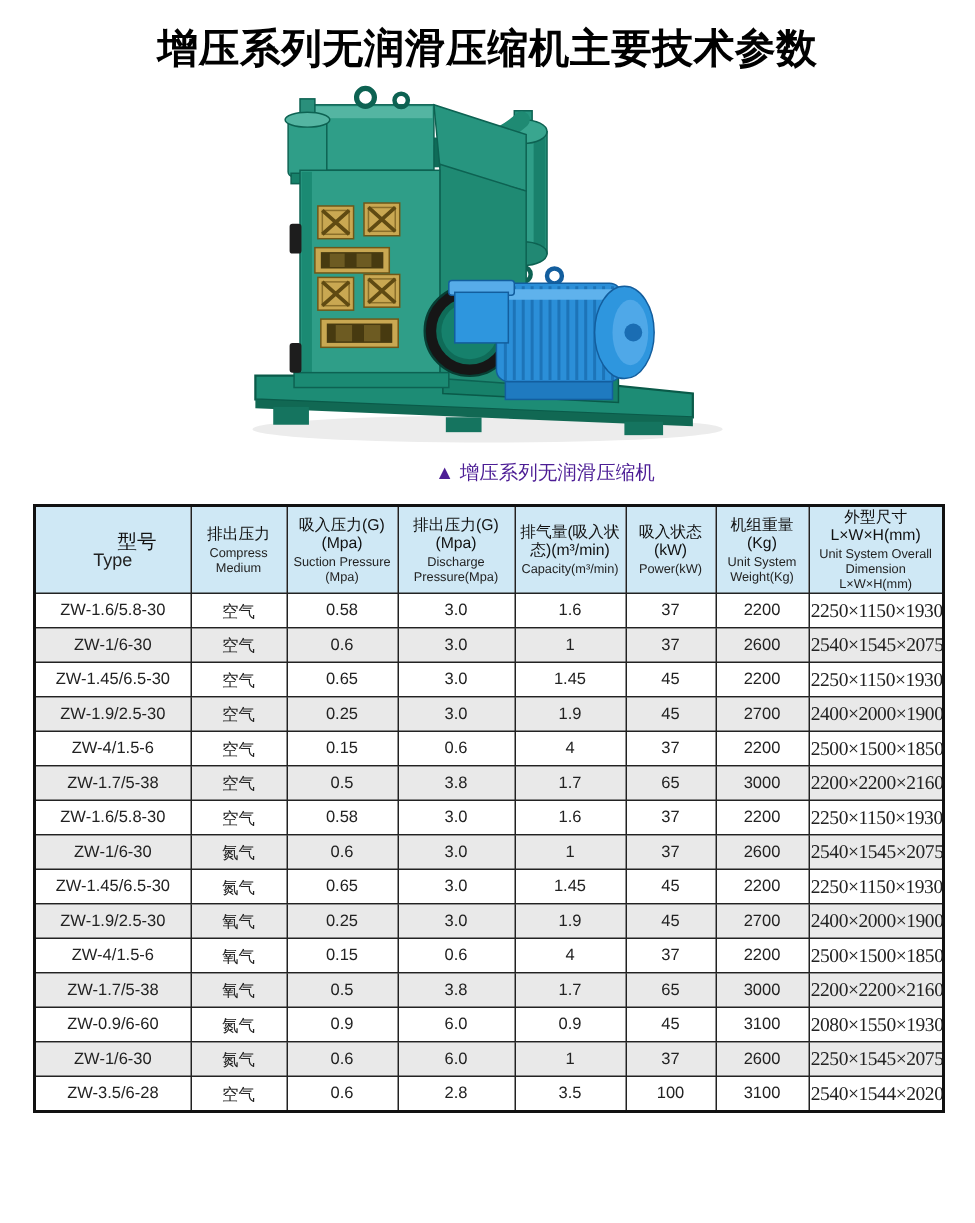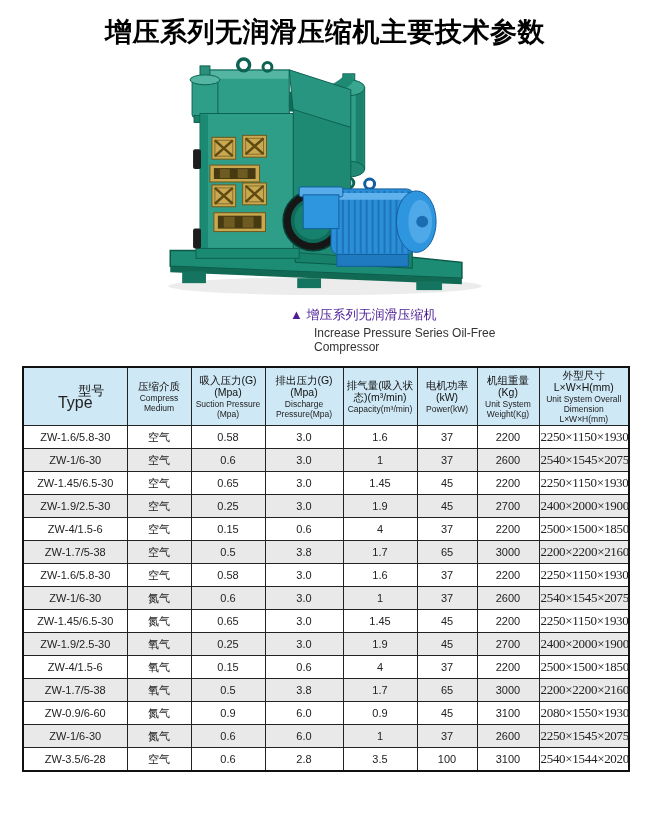--- a/index.html
+++ b/index.html
@@ -26,21 +26,21 @@
   }
   table.spec th,table.spec td{
     border:1px solid #222;
     text-align:center;vertical-align:middle;
     padding:1px 1px;overflow:hidden;
   }
   table.spec thead th{background:#cfe8f5;height:52px;font-weight:normal;}
   .h-zh{font-size:10.5px;color:#111;line-height:12px;}
   .h-en{font-size:8.5px;color:#222;line-height:10px;margin-top:1px;}
   table.spec thead th:first-child .h-zh{font-size:13px;padding-left:32px;}
-  table.spec thead th:first-child .h-en{font-size:16px;}
+  table.spec thead th:first-child .h-en{font-size:12px;}
   table.spec td{font-size:11px;color:#222;height:20px;}
   table.spec td.dim{font-size:13px;letter-spacing:-0.3px;font-family:Liberation Serif, serif;}
   table.spec tbody tr:nth-child(even){background:#e9e9e9;}
   table.spec tbody tr:nth-child(odd){background:#ffffff;}
   col.c1{width:104px}col.c2{width:64px}col.c3{width:74px}col.c4{width:78px}
   col.c5{width:74px}col.c6{width:60px}col.c7{width:62px}col.c8{width:90px}
 </style>
 </head>
 <body>
 
@@ -127,21 +127,20 @@
       <rect x="186" y="140" width="84" height="7" rx="3" fill="#5fb2ec"></rect>
       <ellipse cx="272" cy="169" rx="20" ry="31" fill="#2e96de" stroke="#135e9e"></ellipse>
       <ellipse cx="276" cy="169" rx="12" ry="22" fill="#4fa8e8"></ellipse>
       <circle cx="278" cy="169" r="6" fill="#1a6db3"></circle>
       <rect x="154" y="134" width="44" height="10" rx="2" fill="#57ace9" stroke="#135e9e"></rect>
       <rect x="158" y="142" width="36" height="34" fill="#2e96de" stroke="#135e9e"></rect>
     </svg>
 
     <div class="caption">
       <div class="cap-zh">▲ 增压系列无润滑压缩机</div>
-      <div class="cap-en">Increase Pressure Series Oil-Free Compressor</div>
     </div>
   </div>
 
   <table class="spec">
     <colgroup>
       <col class="c1">
         <col class="c2">
         <col class="c3">
         <col class="c4">
       <col class="c5">
@@ -149,37 +148,37 @@
         <col class="c7">
         <col class="c8">
     </colgroup>
     <thead>
       <tr>
           <th>
             <div class="h-zh">型号</div>
             <div class="h-en">Type</div>
           </th>
           <th>
-            <div class="h-zh">压缩介质</div>
+            <div class="h-zh">排出压力</div>
             <div class="h-en">Compress Medium</div>
           </th>
           <th>
             <div class="h-zh">吸入压力(G)(Mpa)</div>
             <div class="h-en">Suction Pressure (Mpa)</div>
           </th>
           <th>
             <div class="h-zh">排出压力(G)(Mpa)</div>
             <div class="h-en">Discharge Pressure(Mpa)</div>
           </th>
           <th>
             <div class="h-zh">排气量(吸入状态)(m³/min)</div>
             <div class="h-en">Capacity(m³/min)</div>
           </th>
           <th>
-            <div class="h-zh">电机功率(kW)</div>
+            <div class="h-zh">吸入状态(kW)</div>
             <div class="h-en">Power(kW)</div>
           </th>
           <th>
             <div class="h-zh">机组重量(Kg)</div>
             <div class="h-en">Unit System Weight(Kg)</div>
           </th>
           <th>
             <div class="h-zh">外型尺寸L×W×H(mm)</div>
             <div class="h-en">Unit System Overall Dimension L×W×H(mm)</div>
           </th>

